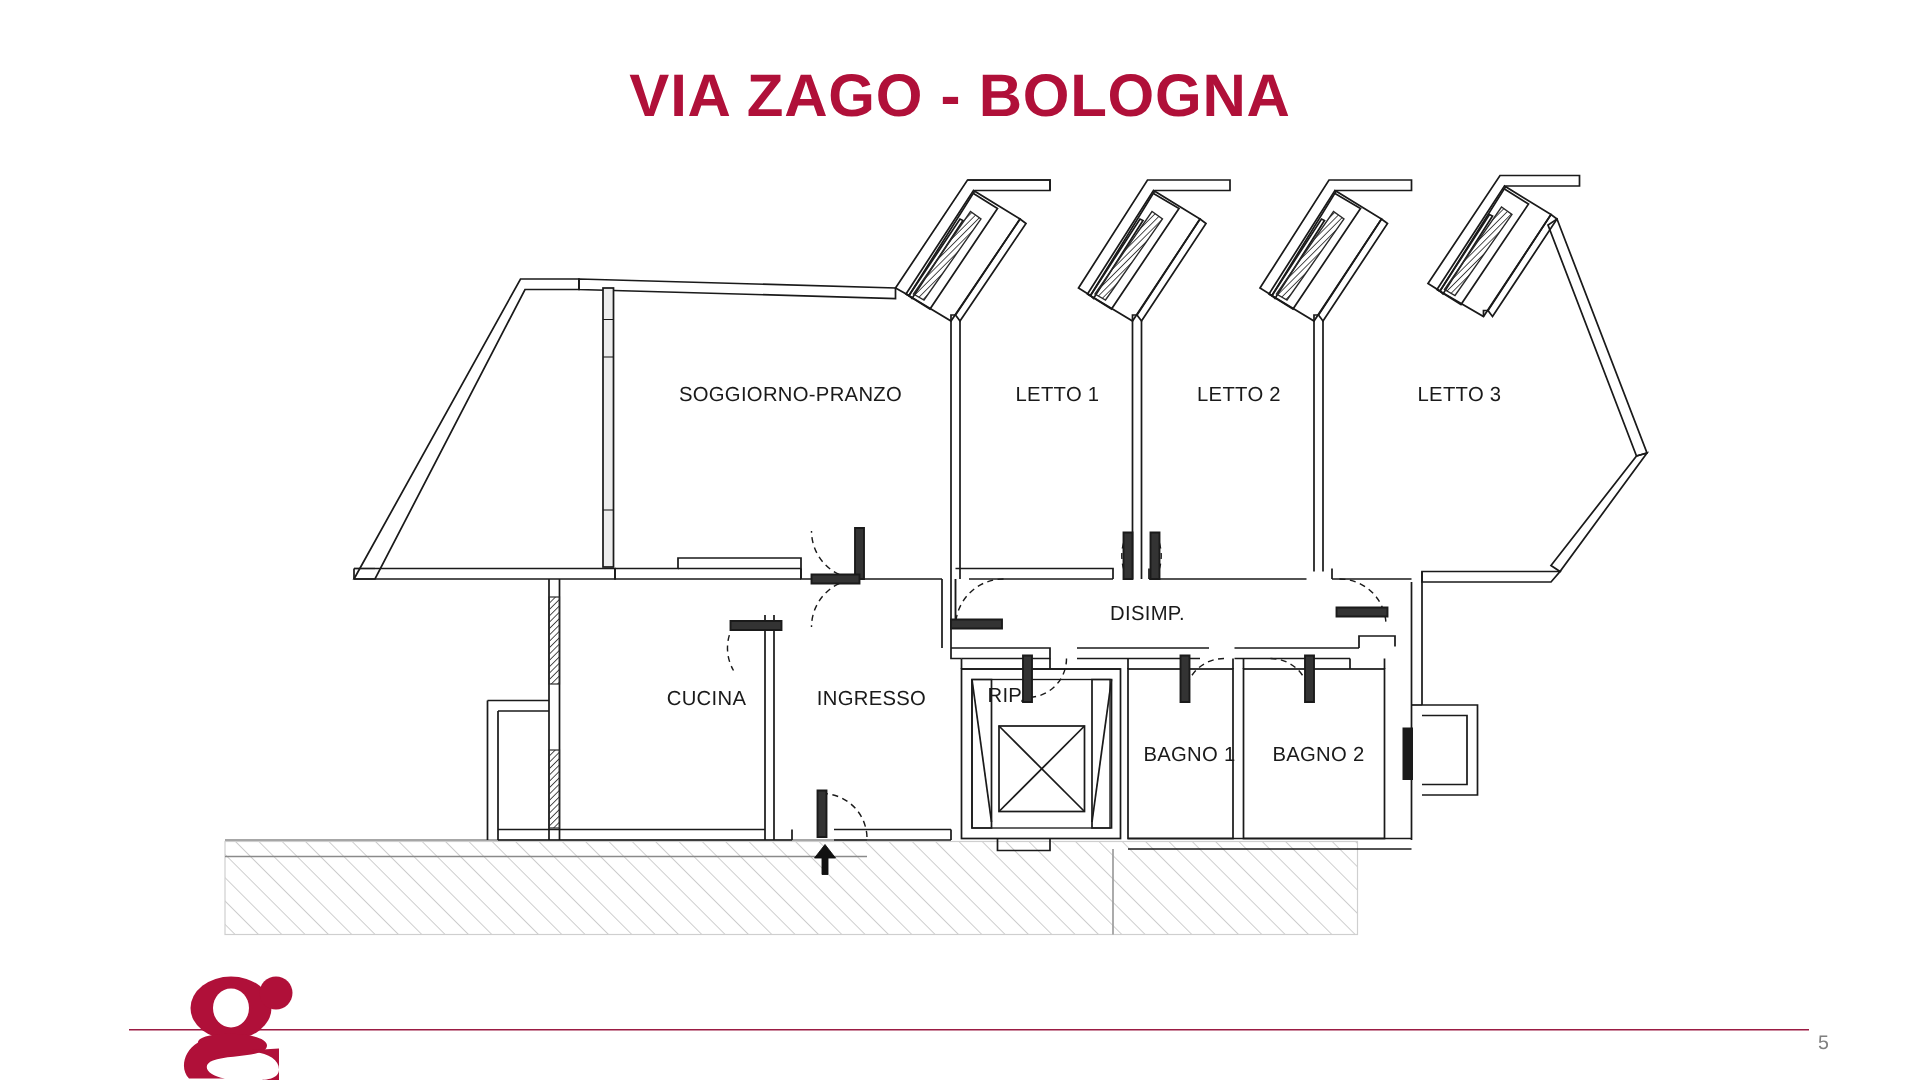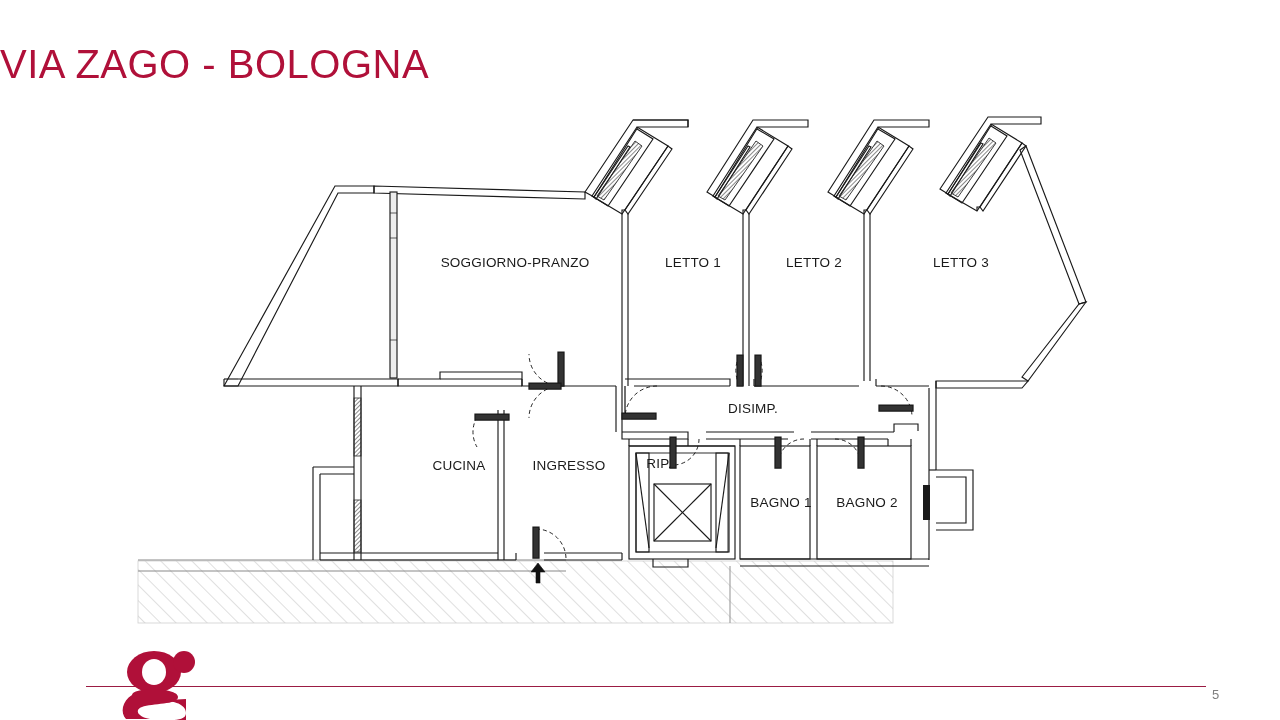--- a/index.html
+++ b/index.html
@@ -18,31 +18,32 @@
     position: absolute;
     inset: 0;
     background: #ffffff;
   }
   
   .slide-title {
     position: absolute;
     left: 0;
     right: 0;
     top: 42px;
+    text-align: center;
     font-family: "Liberation Sans", sans-serif;
-    font-weight: normal;
+    font-weight: bold;
     font-size: 40px;
     letter-spacing: 0.5px;
     color: #b01039;
     white-space: nowrap;
   }
   
   .plan-wrap {
     position: absolute;
-    left: 108px;
+    left: 120px;
     top: 100px;
     width: 1020px;
     height: 545px;
   }
   .plan-svg {
     display: block;
     width: 100%;
     height: 100%;
   }
   .room-label {

